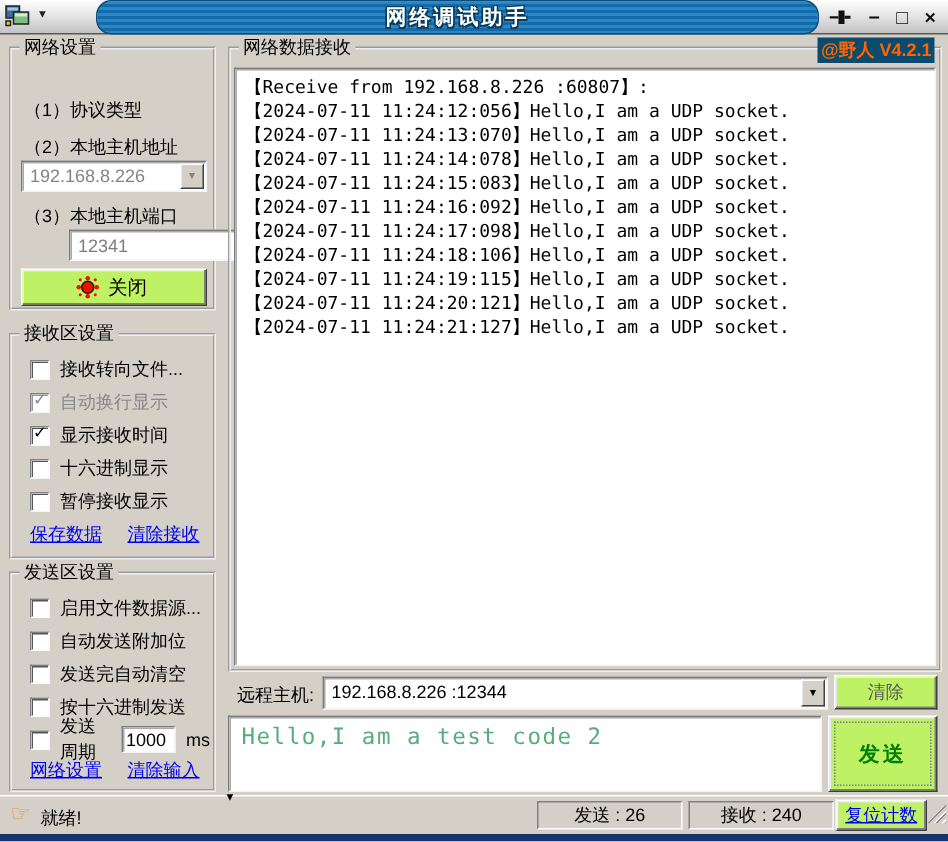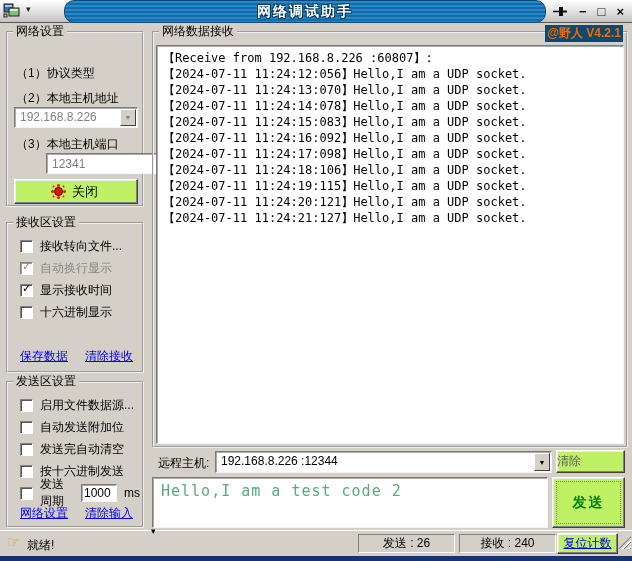--- a/index.html
+++ b/index.html
@@ -73,21 +73,21 @@
   
   .g-data { left: 152px; top: 31px; width: 476px; height: 417px; }
   .version { position: absolute; top: 25px; right: 9px; color: #ff6600; font-weight: bold;
     background: #0c4a6e; padding: 0 2px; z-index: 3; }
   .logbox { position: absolute; left: 156px; top: 45px; width: 468px; height: 399px;
     padding: 4px 6px; font-family: "DejaVu Sans Mono", monospace; font-size: 12px;
     line-height: 16px; overflow: hidden; white-space: pre; }
   .remote-label { position: absolute; left: 158px; top: 455px; }
   .remote-combo { position: absolute; left: 215px; top: 451px; width: 337px; height: 22px; }
   .clearbtn { position: absolute; left: 556px; top: 450px; width: 69px; height: 23px;
-    text-align: left; line-height: 21px; color: #5a5a5a; }
+    text-align: center; line-height: 21px; color: #5a5a5a; }
   .sendbox { position: absolute; left: 152px; top: 477px; width: 396px; height: 51px;
     padding: 4px 8px; font-family: "DejaVu Sans Mono", monospace; font-size: 15px;
     letter-spacing: 1px; color: #57ab7d; resize: none; outline: none; overflow: hidden; }
   .sendbtn { position: absolute; left: 552px; top: 477px; width: 73px; height: 51px; }
   .sendbtn .focusrect { position: absolute; inset: 3px; border: 1px dotted #7a7a9a;
     display: flex; align-items: center; justify-content: center;
     color: #008000; font-weight: bold; font-size: 14px; letter-spacing: 2px; }
   
   .statusbar { position: absolute; left: 0; top: 530px; width: 632px; height: 26px;
     background: #d4d0c8; border-top: 1px solid #fff; }
@@ -167,20 +167,24 @@
         <span>自动换行显示</span>
       </div>
         <div class="row checked">
         <span class="cb"></span>
         <span>显示接收时间</span>
       </div>
         <div class="row">
         <span class="cb"></span>
         <span>十六进制显示</span>
       </div>
+        <div class="row">
+        <span class="cb"></span>
+        <span>暂停接收显示</span>
+      </div>
       </div>
     <div class="links l-recv">
       <span class="link">保存数据</span>
       <span class="link">清除接收</span>
     </div>
   </div>
 
   <div class="group g-send">
     <div class="opts">
       <div>

